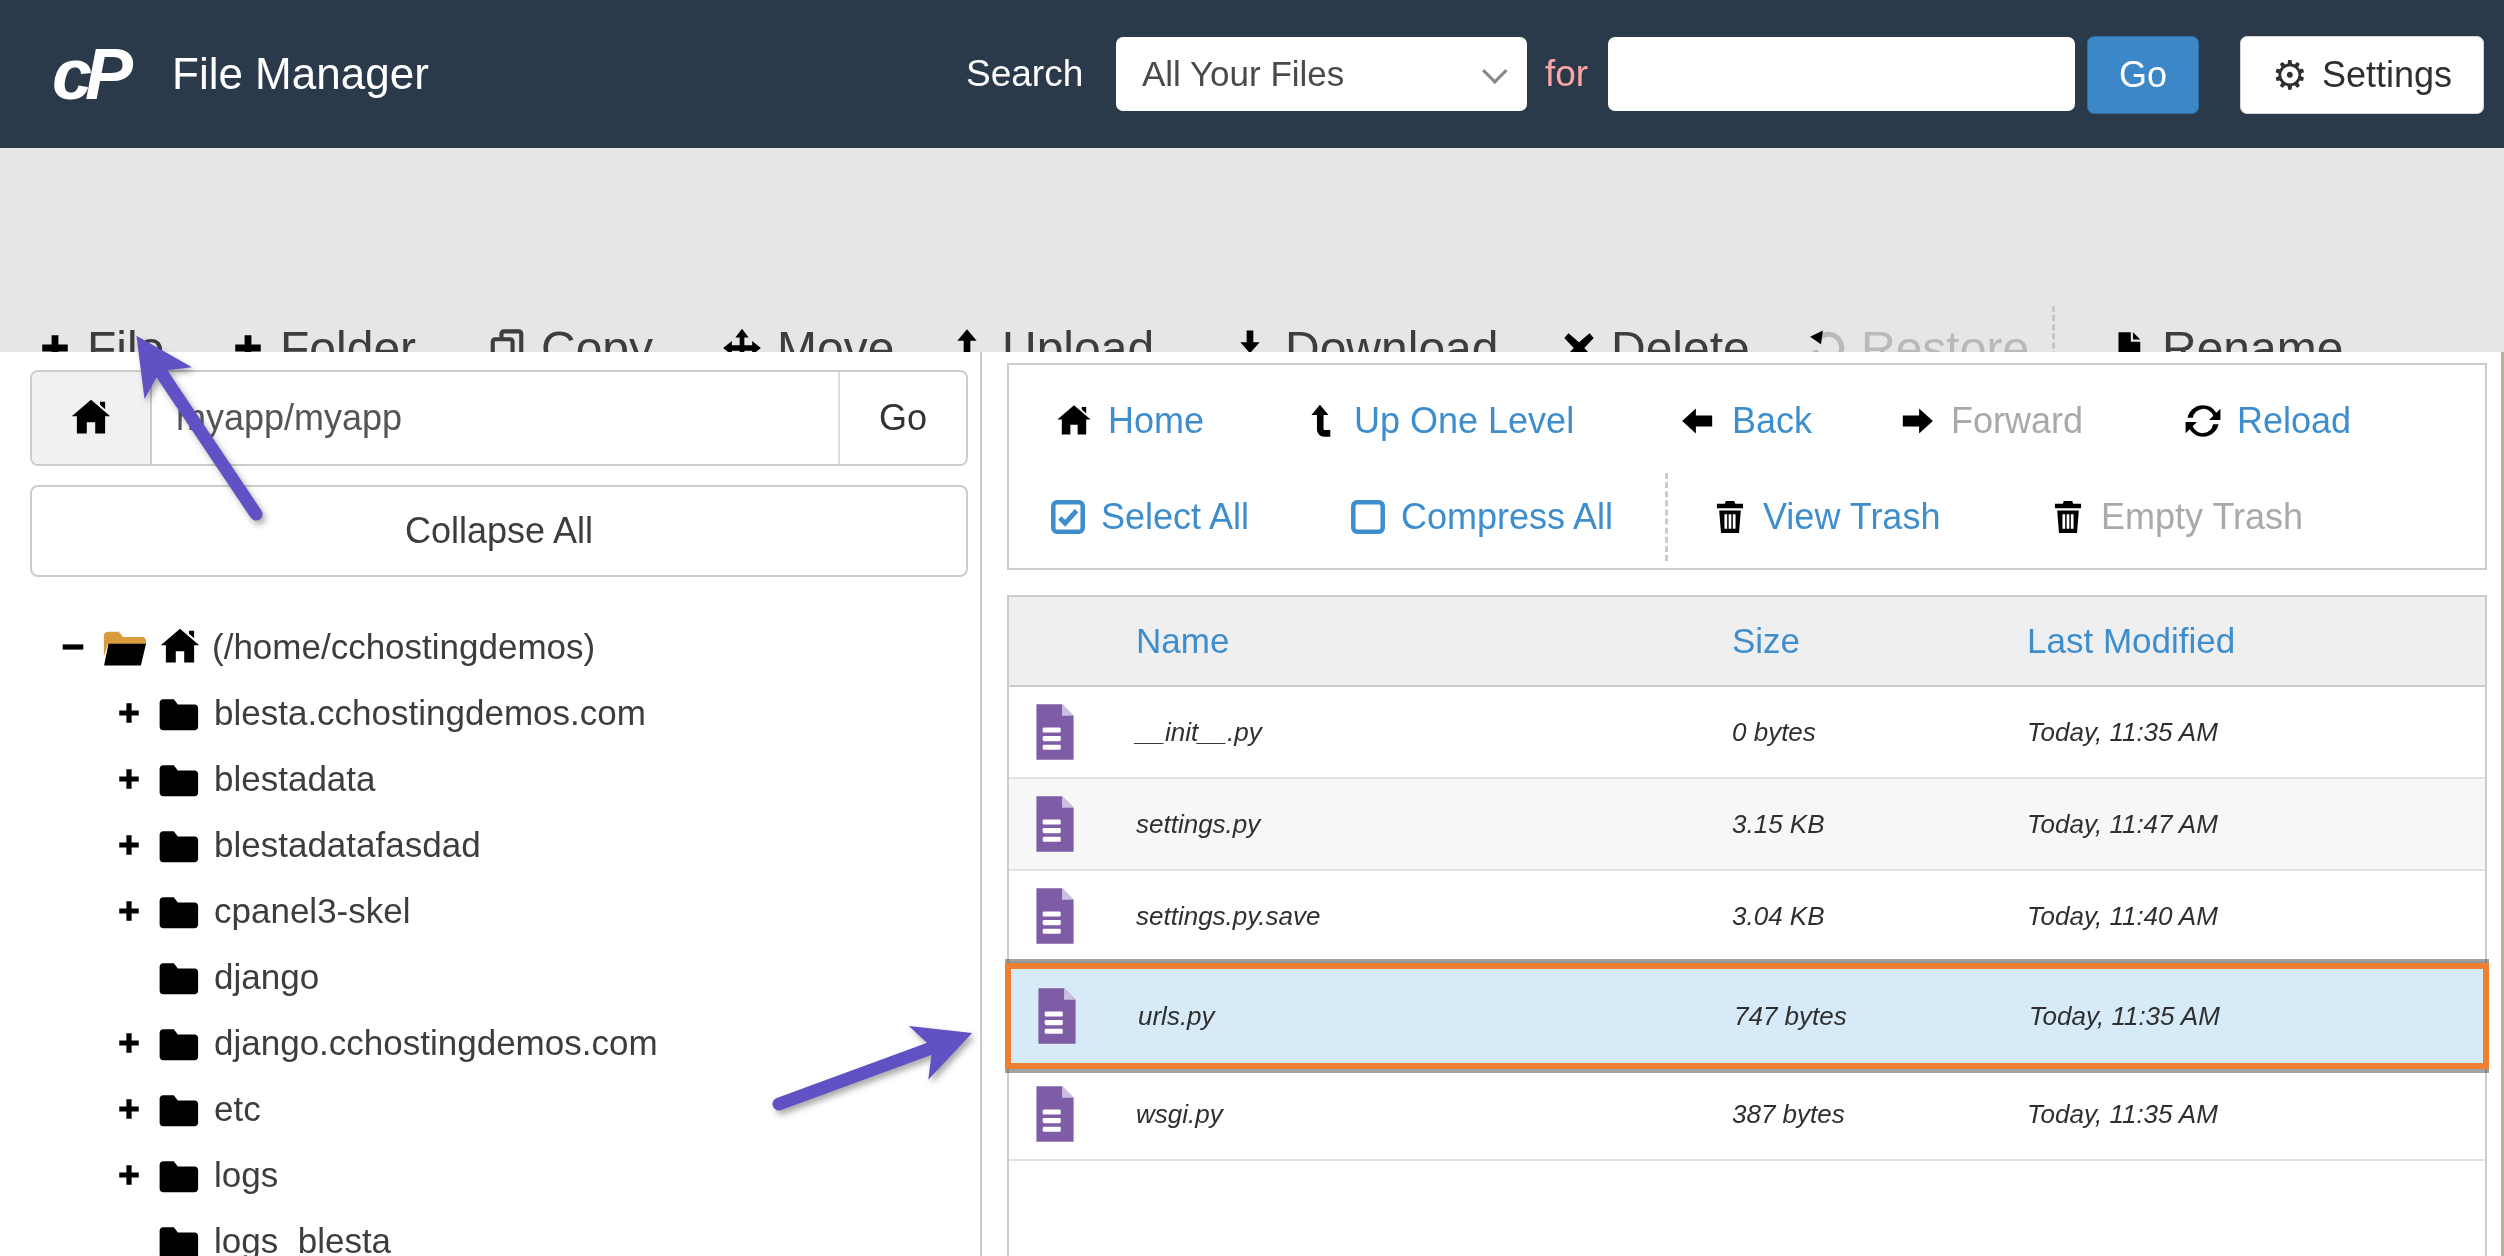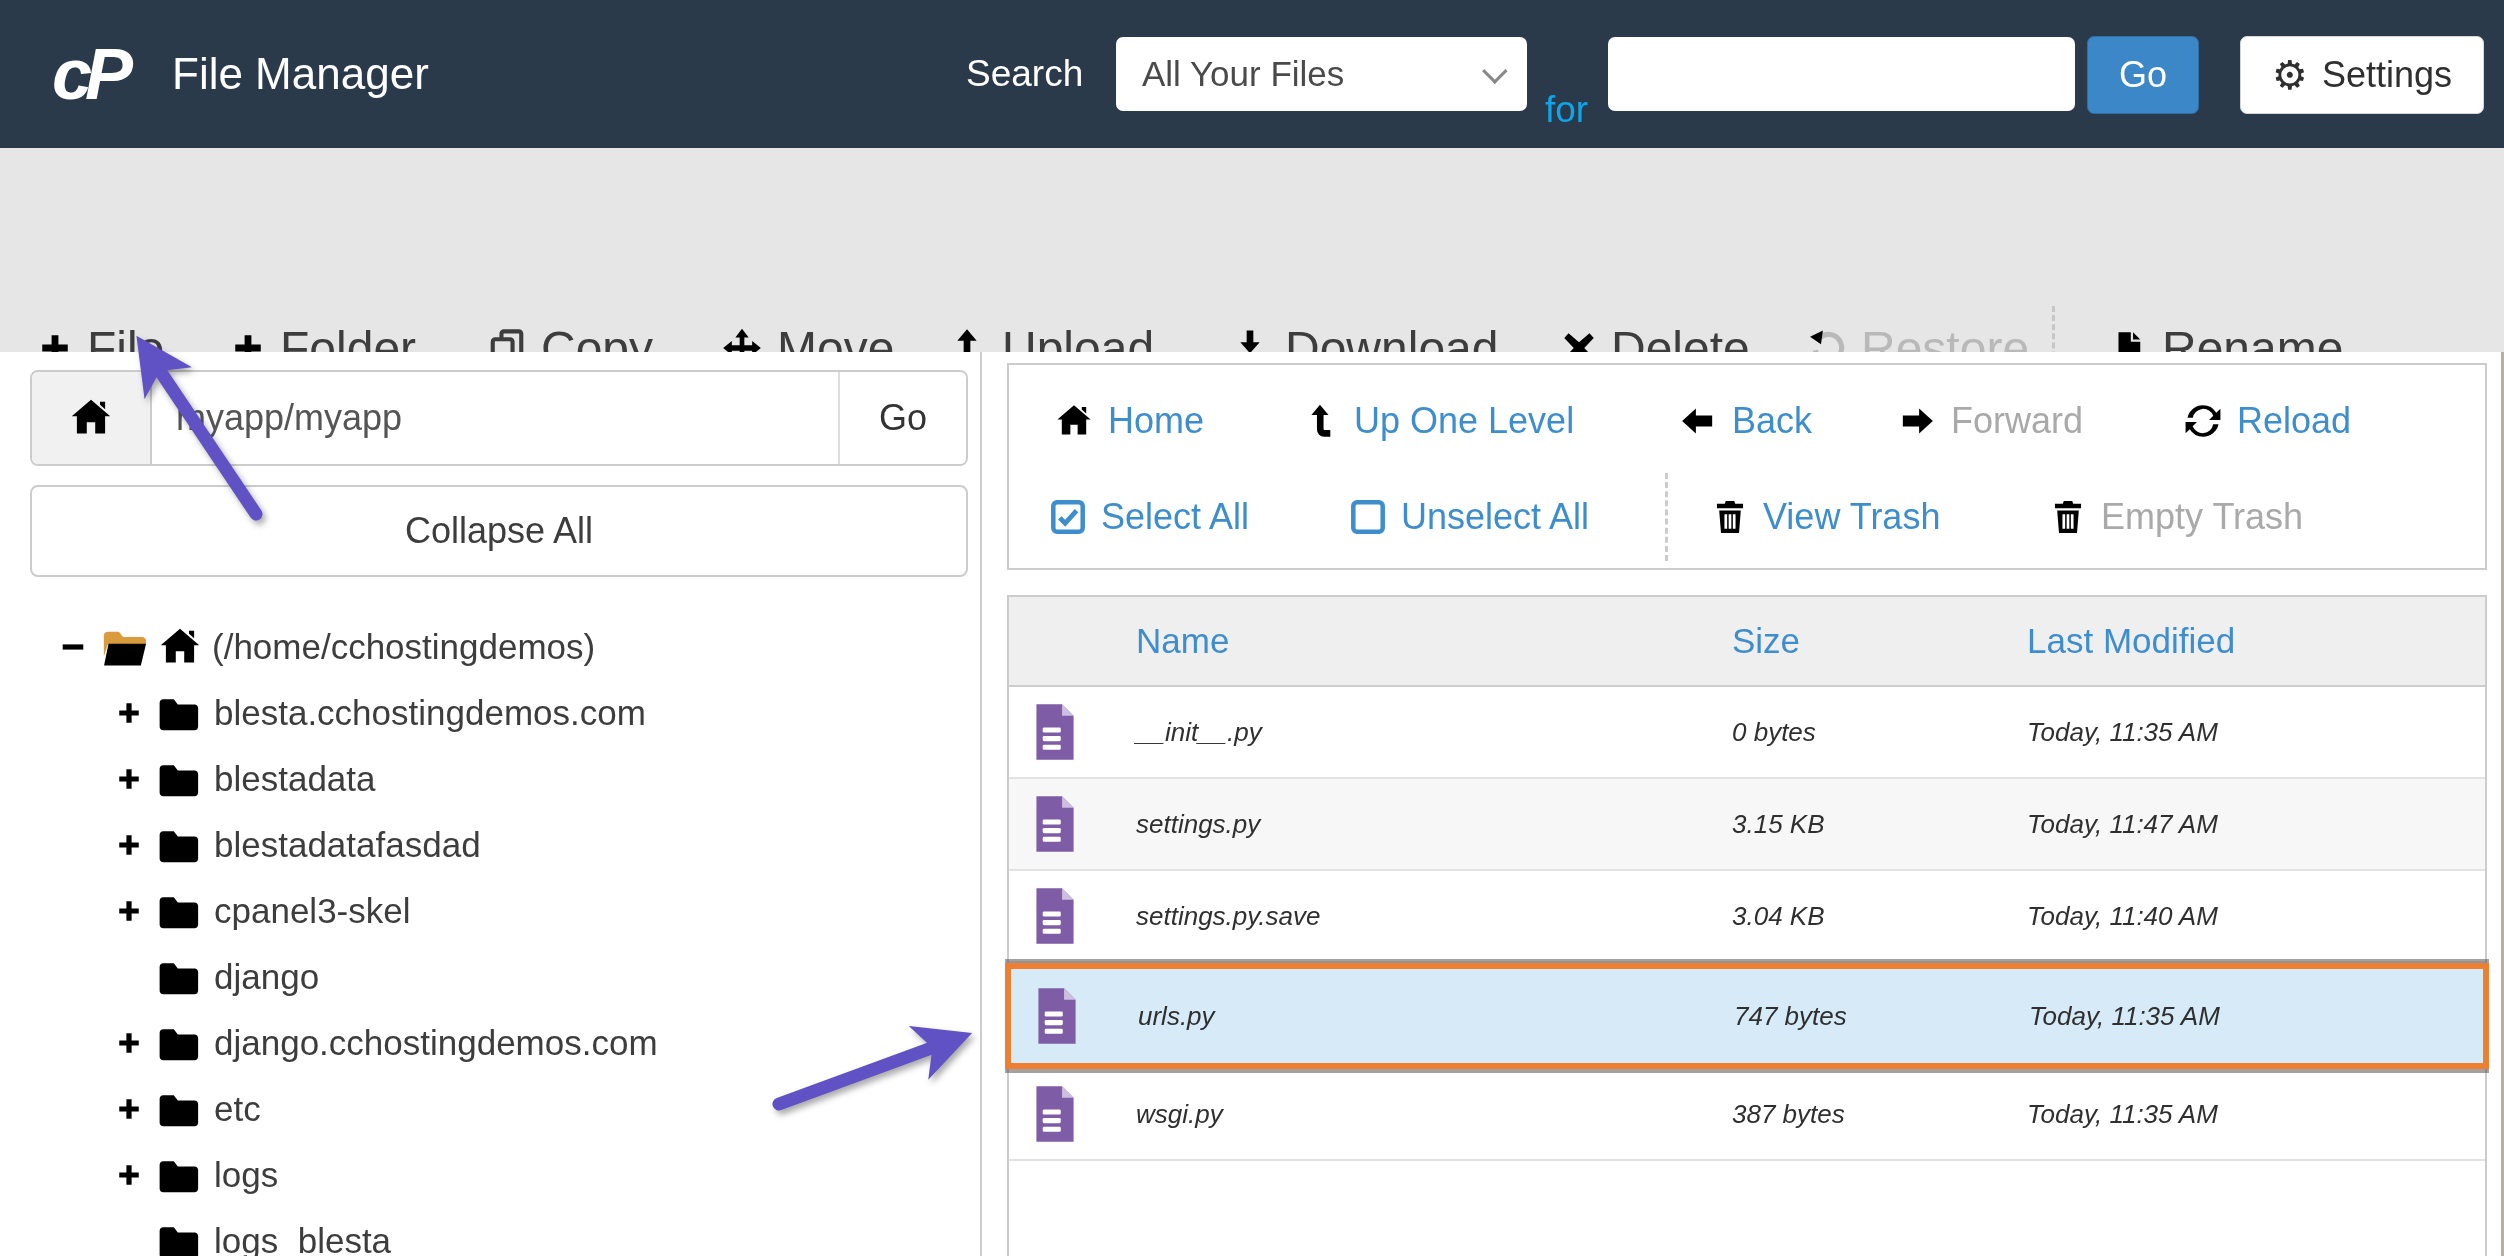--- a/index.html
+++ b/index.html
@@ -11,21 +11,21 @@
   .topbar{position:absolute;left:0;top:0;width:2504px;height:148px;background:#2b3a4b;}
   .logo{position:absolute;left:52px;top:50%;transform:translateY(-50%);
         color:#fff;font-size:72px;font-weight:800;font-style:italic;letter-spacing:-7px;}
   .apptitle{position:absolute;left:172px;top:50%;transform:translateY(-50%);
         color:#fff;font-size:44px;font-weight:400;}
   .srchlabel{position:absolute;left:966px;top:50%;transform:translateY(-50%);color:#fff;font-size:37px;}
   .scope{position:absolute;left:1116px;top:37px;width:411px;height:74px;background:#fff;border-radius:7px;
         display:flex;align-items:center;font-size:35px;color:#4a4a4a;padding:4px 26px;box-sizing:border-box;cursor:pointer;}
   .scope .chev{margin-left:auto;width:15px;height:15px;border-right:3px solid #888;border-bottom:3px solid #888;
         transform:rotate(45deg) translateY(-4px);}
-  .forlabel{position:absolute;left:1545px;top:50%;transform:translateY(-50%);color:#0ea5e9;font-size:37px;margin-top:36px;}
+  .forlabel{position:absolute;left:1545px;top:50%;transform:translateY(-50%);color:#fca5a5;font-size:37px;}
   .srchinput{position:absolute;left:1608px;top:37px;width:467px;height:74px;border:none;border-radius:7px;
         font-size:34px;padding:0 20px;box-sizing:border-box;background:#fff;color:#333;outline:none;}
   .gobtn{position:absolute;left:2087px;top:36px;width:110px;height:76px;background:#3c87c8;color:#fff;
         border:1px solid #2f6da5;border-radius:7px;font-size:36px;display:flex;align-items:center;justify-content:center;cursor:pointer;}
   .settingsbtn{position:absolute;left:2240px;top:36px;width:242px;height:76px;background:#fff;color:#2f2f2f;
         border:1px solid #d6d6d6;border-radius:7px;font-size:36px;display:flex;align-items:center;justify-content:center;gap:14px;cursor:pointer;}
   .gear{font-size:40px;line-height:1;}
 
   
   .toolbar{position:absolute;left:0;top:148px;width:2504px;height:204px;background:#e6e6e6;
@@ -478,21 +478,21 @@
       <div class="navlink rowB" style="left:41px">
         <svg class="ic" width="36" height="36">
             <use href="#i-cbon"></use>
           </svg>
         <span>Select All</span>
         </div>
       <div class="navlink rowB" style="left:341px">
         <svg class="ic" width="36" height="36">
             <use href="#i-cboff"></use>
           </svg>
-        <span>Unselect All</span>
+        <span>Compress All</span>
         </div>
       <div class="navdiv"></div>
       <div class="navlink rowB" style="left:703px">
         <svg class="ic" width="36" height="38">
             <use href="#i-trash"></use>
           </svg>
         <span>View Trash</span>
         </div>
       <div class="navlink rowB disabled" style="left:1041px">
         <svg class="ic" width="36" height="38">

